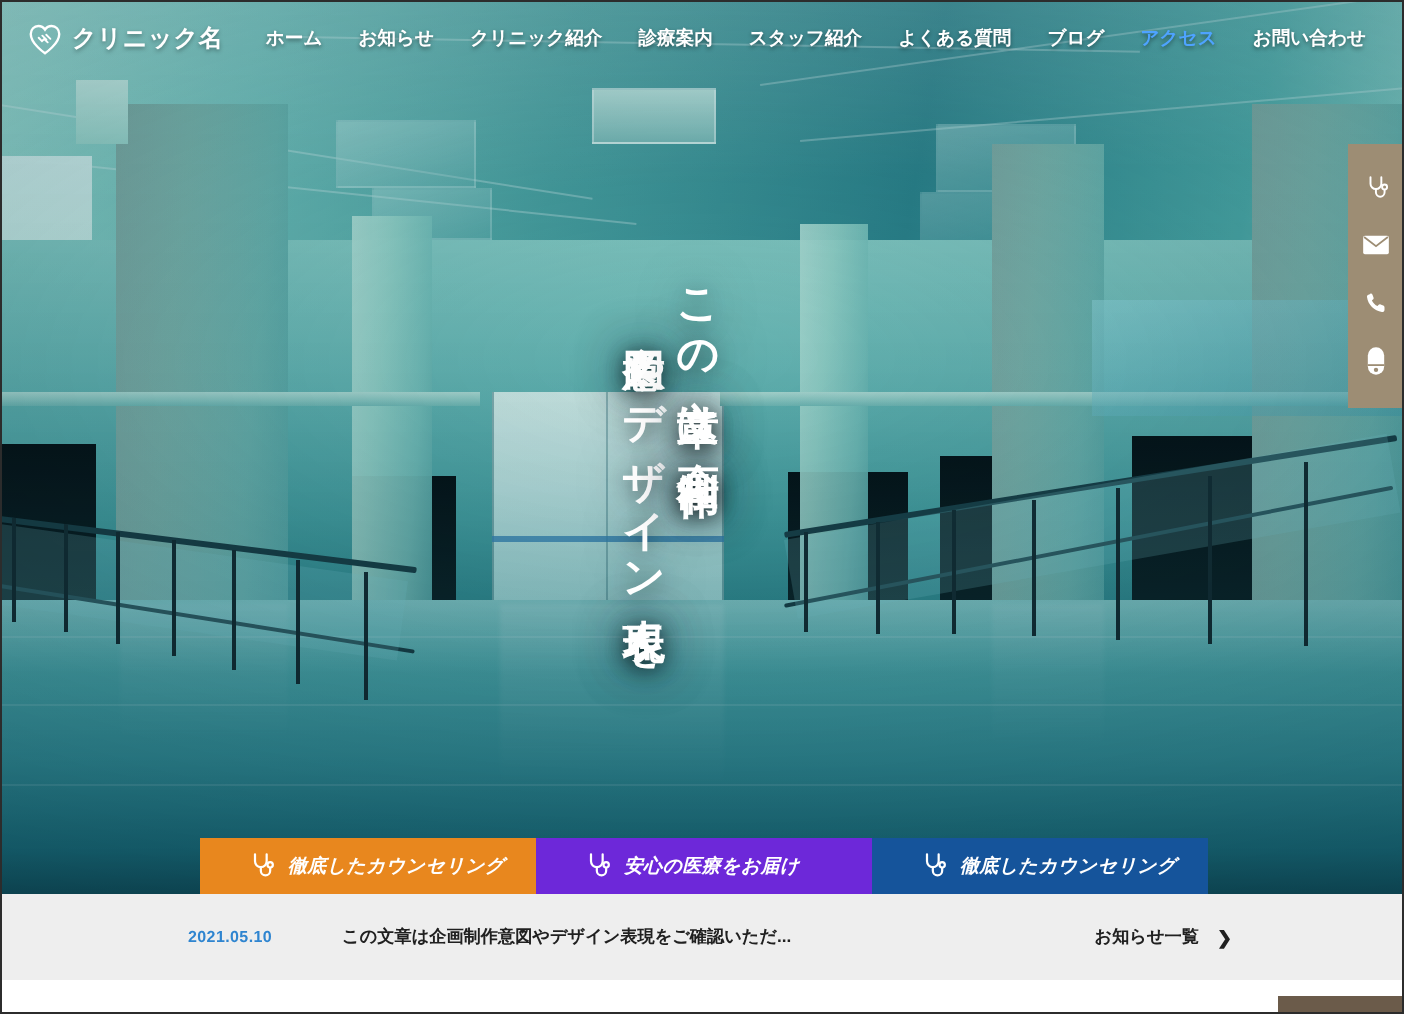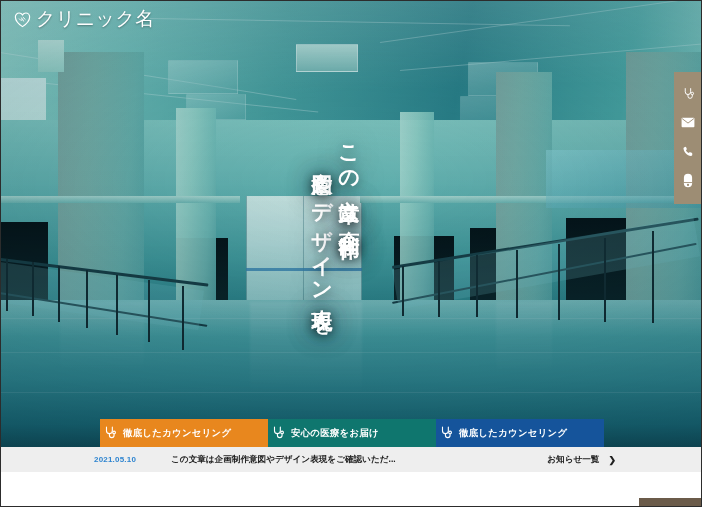--- a/index.html
+++ b/index.html
@@ -96,21 +96,21 @@
     width:702px; height:38px;
     display:flex; align-items:center;
     z-index:40;
   }
   .logo {
     display:flex; align-items:center; gap:4px;
     margin-left:13px; cursor:pointer;
   }
   .logo-icon { width:19px; height:19px; display:block; }
   .logo-text {
-    color:#ffffff; font-size:19px; font-weight:normal;
+    color:#ffffff; font-size:12px; font-weight:bold;
     letter-spacing:.4px;
     text-shadow:0 1px 2px rgba(0,0,0,.35);
   }
   .nav {
     display:flex; align-items:center;
     margin-left:auto; margin-right:10px;
     gap:0;
   }
   .nav-item {
     color:#ffffff; font-size:9.3px; font-weight:bold;
@@ -156,37 +156,38 @@
   
   .cta-row {
     position:absolute; left:100px; top:419px;
     width:504px; height:28px;
     display:flex;
     z-index:30;
   }
   .cta {
     flex:1 1 0;
     display:flex; align-items:center;
-    gap:6px; padding-left:3px;
+    gap:6px; padding-left:24px;
     cursor:pointer;
+    font-style:italic;
   }
   .cta-a { background:#e8871e; }
-  .cta-b { background:#0f766e; }
+  .cta-b { background:#6d28d9; }
   .cta-c { background:#1а5a9e; }
   .cta-c { background:#15549b; }
   .cta-label {
     color:#ffffff; font-size:9.4px; font-weight:bold;
     letter-spacing:.3px; white-space:nowrap;
   }
   .cta-ico { width:14px; height:14px; display:block; flex:0 0 auto; }
 
   
   .newsbar {
     position:absolute; left:0; top:447px;
-    width:702px; height:25px;
+    width:702px; height:43px;
     background:#eeeeee;
     display:flex; align-items:center;
     z-index:30;
   }
   .news-date {
     color:#2f85d0; font-size:8px; font-weight:bold;
     margin-left:94px; letter-spacing:.2px;
   }
   .news-text {
     color:#202020; font-size:8.6px; font-weight:bold;
@@ -320,20 +321,31 @@
   </div>
 
   <div class="header">
     <div class="logo">
       <svg class="logo-icon" viewBox="0 0 24 24">
         <path d="M12 21C12 21 3 15 3 8.8 3 5.9 5.2 3.8 7.8 3.8c1.7 0 3.3.9 4.2 2.3.9-1.4 2.5-2.3 4.2-2.3 2.6 0 4.8 2.1 4.8 5C21 15 12 21 12 21z" fill="none" stroke="#ffffff" stroke-width="1.5"></path>
         <path d="M8 11.2l2.1 2.1 1.4-1.3 2.2 2.1M10.3 9.9l2.6 2.5M12.8 9.3l2.6 2.6" fill="none" stroke="#ffffff" stroke-width="1.2" stroke-linecap="round"></path>
       </svg>
       <span class="logo-text">クリニック名</span>
     </div>
+    <nav class="nav">
+      <span class="nav-item">ホーム</span>
+      <span class="nav-item">お知らせ</span>
+      <span class="nav-item">クリニック紹介</span>
+      <span class="nav-item">診療案内</span>
+      <span class="nav-item">スタッフ紹介</span>
+      <span class="nav-item">よくある質問</span>
+      <span class="nav-item">ブログ</span>
+      <span class="nav-item active">アクセス</span>
+      <span class="nav-item">お問い合わせ</span>
+    </nav>
   </div>
 
   <div class="side-rail">
     <div class="side-btn">
       <svg width="13" height="14" viewBox="0 0 24 24">
         <path d="M6 2v6a5 5 0 0 0 10 0V2" fill="none" stroke="#ffffff" stroke-width="1.8" stroke-linecap="round"></path>
         <path d="M11 13v3a4 4 0 0 0 8 0v-2" fill="none" stroke="#ffffff" stroke-width="1.8" stroke-linecap="round"></path>
         <circle cx="19" cy="11" r="2.3" fill="none" stroke="#ffffff" stroke-width="1.8"></circle>
       </svg>
     </div>

